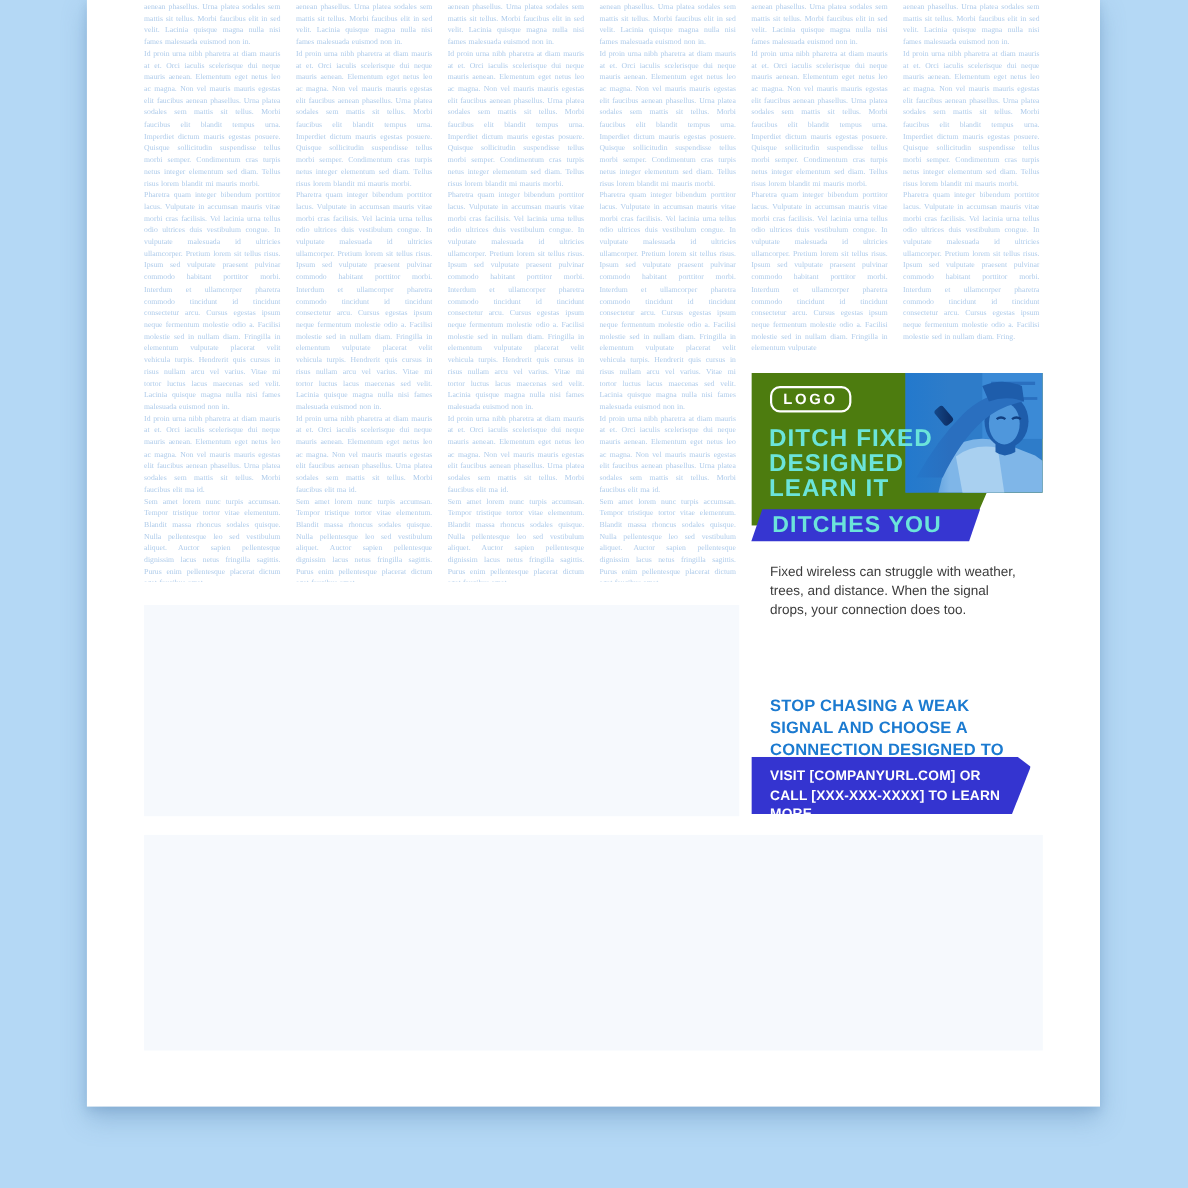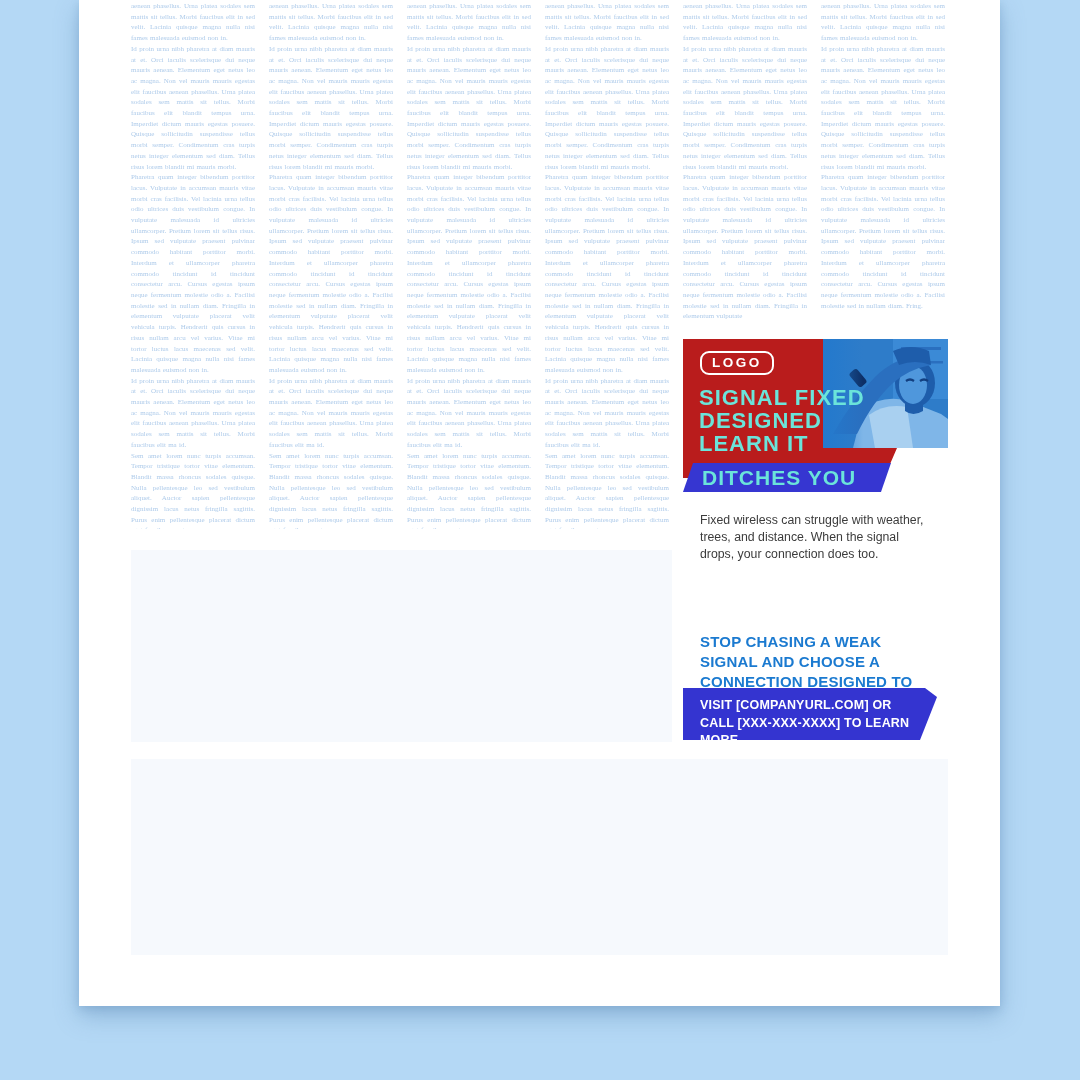--- a/index.html
+++ b/index.html
@@ -33,21 +33,21 @@
     background:#f6f9fd;
   }
   .box-bottom {
     position:absolute; left:52px; top:759px; width:817px; height:196px;
     background:#f6f9fd;
   }
   
   .ad { position:absolute; left:604px; top:339px; width:265px; height:401px; }
   .ad-hero {
     position:absolute; left:0; top:0; width:265px; height:139px;
-    background:#b91c1c;
+    background:#4d7c0f;
     clip-path:polygon(0 0, 265px 0, 265px 109px, 214px 109px, 201px 139px, 0 139px);
   }
   .ad-photo { position:absolute; right:0; top:0; width:125px; height:109px; }
   .logo-badge {
     position:absolute; left:17px; top:12px;
     border:2.5px solid #ffffff; border-radius:9px;
     padding:2px 10px 3px 10px;
     color:#ffffff; font-weight:bold; font-size:13.5px; letter-spacing:2.5px;
     z-index:3;
   }
@@ -156,21 +156,21 @@
           <path d="M82 62 q9 8 18 1 L100 72 q-10 6 -18 0 Z" fill="#1e5dab"></path>
           <path d="M10 95 Q30 60 52 38 Q70 20 96 16 L108 26 Q86 30 70 44 Q50 62 34 95 Z" fill="#2a6fbf"></path>
           <path d="M70 12 Q88 4 106 12 L108 26 Q92 20 76 26 Z" fill="#1e5dab"></path>
           <rect x="30" y="30" width="10" height="18" rx="3" transform="rotate(-40 35 39)" fill="#0d2f66"></rect>
           <rect x="0" y="0" width="40" height="109" fill="url(#blendL)"></rect>
         </svg>
         <div class="logo-badge">
           <span>LOGO</span>
         </div>
         <div class="ad-headline">
-          <div>SIGNAL FIXED</div>
+          <div>DITCH FIXED</div>
           <div>DESIGNED</div>
           <div>LEARN IT</div>
         </div>
       </div>
       <div class="ad-banner">
         <div class="ad-banner-inner">DITCHES YOU</div>
       </div>
       <p class="ad-p ad-p1">Fixed wireless can struggle with weather, trees, and distance. When the signal drops, your connection does too.</p>
       <div class="ad-emphasis">STOP CHASING A WEAK SIGNAL AND CHOOSE A CONNECTION DESIGNED TO KEEP UP.</div>
       <div class="ad-cta">

